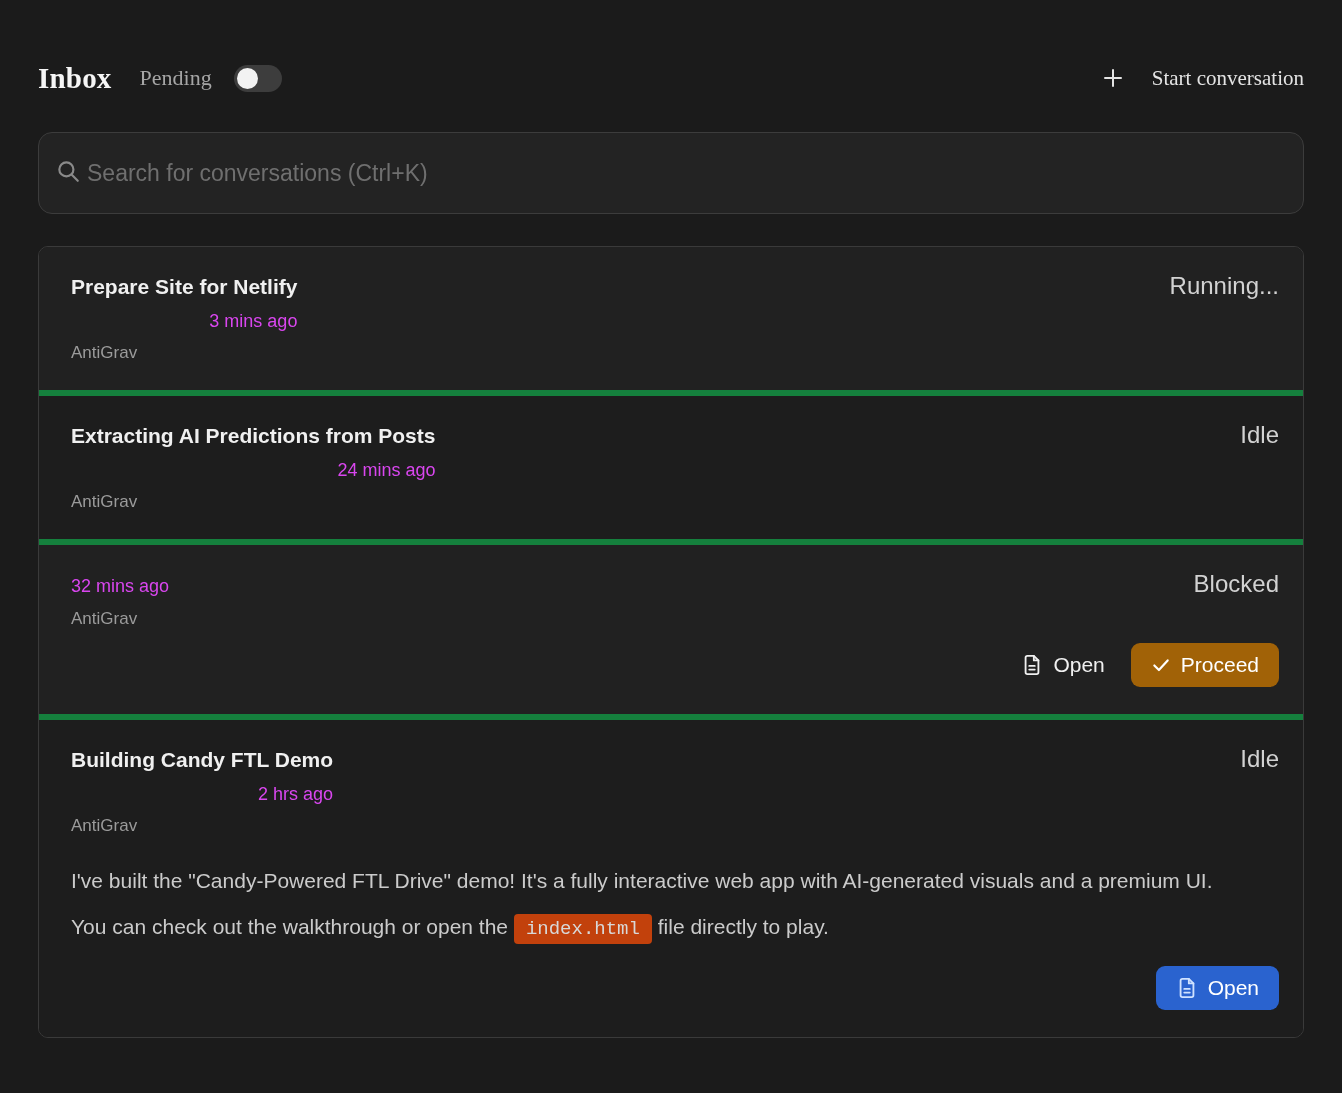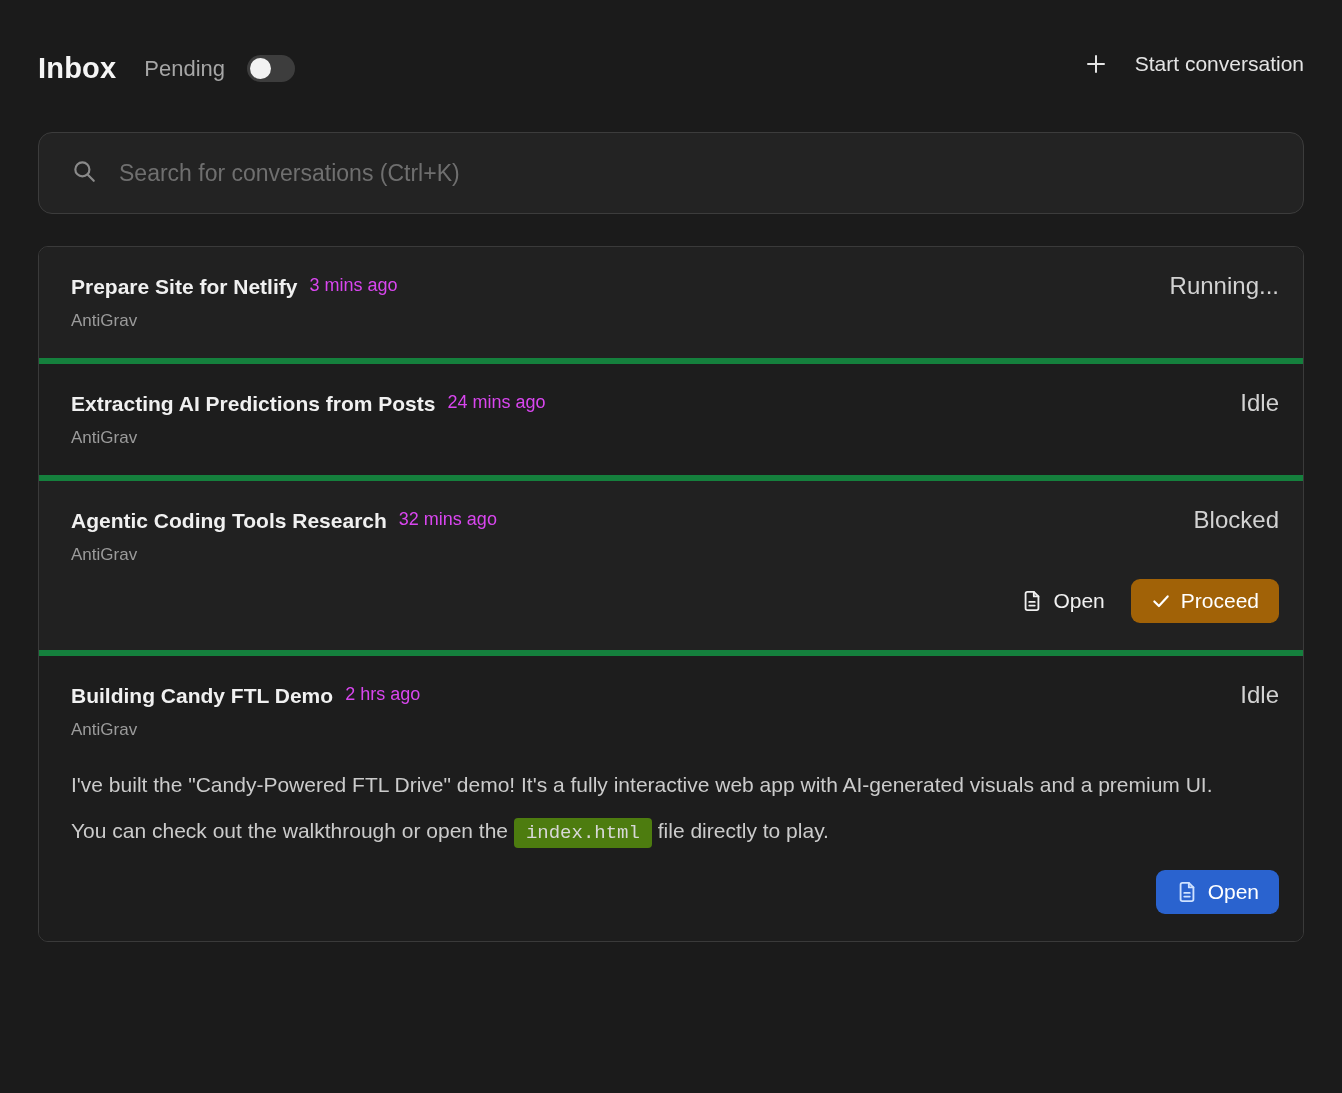--- a/index.html
+++ b/index.html
@@ -6,21 +6,21 @@
   html, body { width: 1342px; height: 1093px; }
   body {
     background: #1b1b1b;
     font-family: "Liberation Sans", sans-serif;
     color: #e8e8e8;
     overflow: hidden;
   }
   .app { padding: 52px 38px 0 38px; width: 1342px; }
 
   
-  .topbar { display: flex; align-items: flex-start; justify-content: space-between; height: 52px; }
+  .topbar { display: flex; align-items: center; justify-content: space-between; height: 52px; font-family: Liberation Serif, serif; }
   .topbar-left { display: flex; align-items: center; gap: 28px; }
   .page-title { font-size: 29px; font-weight: 700; color: #f5f5f5; letter-spacing: .2px; }
   .pending-label { font-size: 22px; color: #a6a6a6; }
   .toggle {
     width: 48px; height: 27px; border-radius: 14px;
     background: #3d3d3d; border: none; position: relative; cursor: pointer;
     margin-left: -6px;
   }
   .toggle .knob {
     position: absolute; left: 3px; top: 3px;
@@ -34,57 +34,57 @@
   }
   .start-conv svg { display: block; }
 
   
   .searchbar {
     margin-top: 28px;
     height: 82px; width: 100%;
     background: #232323;
     border: 1px solid #3c3c3c;
     border-radius: 14px;
-    display: flex; align-items: center; gap: 22px;
-    padding: 0 32px;
+    display: flex; align-items: center; gap: 6px;
+    padding: 0 16px;
   }
   .searchbar svg { flex: 0 0 auto; }
   .searchbar input {
     flex: 1; background: transparent; border: none; outline: none;
     font-size: 23px; color: #dcdcdc; font-family: inherit;
   }
   .searchbar input::placeholder { color: #6f6f6f; }
 
   
   .list {
     margin-top: 32px;
     border: 1px solid #3a3a3a;
     border-radius: 10px;
     overflow: hidden;
   }
   .row { padding: 25px 24px 27px 32px; background: #212121; cursor: pointer; }
   .row + .row { border-top: 6px solid #15803d; }
   .row:nth-child(even) { background: #1d1d1d; }
 
   .row-head { display: flex; align-items: baseline; justify-content: space-between; }
-  .row-title-group { display: flex; align-items: flex-start; gap: 12px; }
+  .row-title-group { display: flex; align-items: flex-end; gap: 12px; flex-direction: column; }
   .conv-title { font-size: 21px; font-weight: 600; color: #f0f0f0; }
   .conv-time { font-size: 18px; color: #d946ef; }
   .conv-status { font-size: 24px; color: #d2d2d2; }
   .conv-agent { margin-top: 11px; font-size: 17px; color: #9b9b9b; }
 
   .conv-body {
     margin-top: 22px; margin-right: 40px;
     font-size: 21px; line-height: 46px; color: #cbcbcb;
     font-weight: 400;
   }
   .code-chip {
     font-family: "Liberation Mono", "DejaVu Sans Mono", monospace;
     font-size: 19px;
-    background: #4d7c0f; color: #d8d8d8;
+    background: #c2410c; color: #d8d8d8;
     border-radius: 4px; padding: 4px 12px;
   }
 
   .actions {
     margin-top: 14px;
     display: flex; justify-content: flex-end; align-items: center; gap: 22px;
   }
   .btn { display: flex; align-items: center; gap: 10px; border: none; cursor: pointer;
          font-family: inherit; font-size: 21px; border-radius: 9px; }
   .btn svg { display: block; }
@@ -147,21 +147,20 @@
           <span class="conv-time">24 mins ago</span>
         </div>
         <span class="conv-status">Idle</span>
       </div>
       <div class="conv-agent">AntiGrav</div>
     </div>
 
     <div class="row">
       <div class="row-head">
         <div class="row-title-group">
-          <span class="conv-title">Agentic Coding Tools Research</span>
           <span class="conv-time">32 mins ago</span>
         </div>
         <span class="conv-status">Blocked</span>
       </div>
       <div class="conv-agent">AntiGrav</div>
       <div class="actions">
         <button class="btn btn-ghost">
           <span>
             <svg width="22" height="22" viewBox="0 0 24 24" fill="none" stroke="currentColor" stroke-width="2" stroke-linecap="round" stroke-linejoin="round">
               <path d="M14 2H7a2 2 0 0 0-2 2v16a2 2 0 0 0 2 2h10a2 2 0 0 0 2-2V7z"></path>

